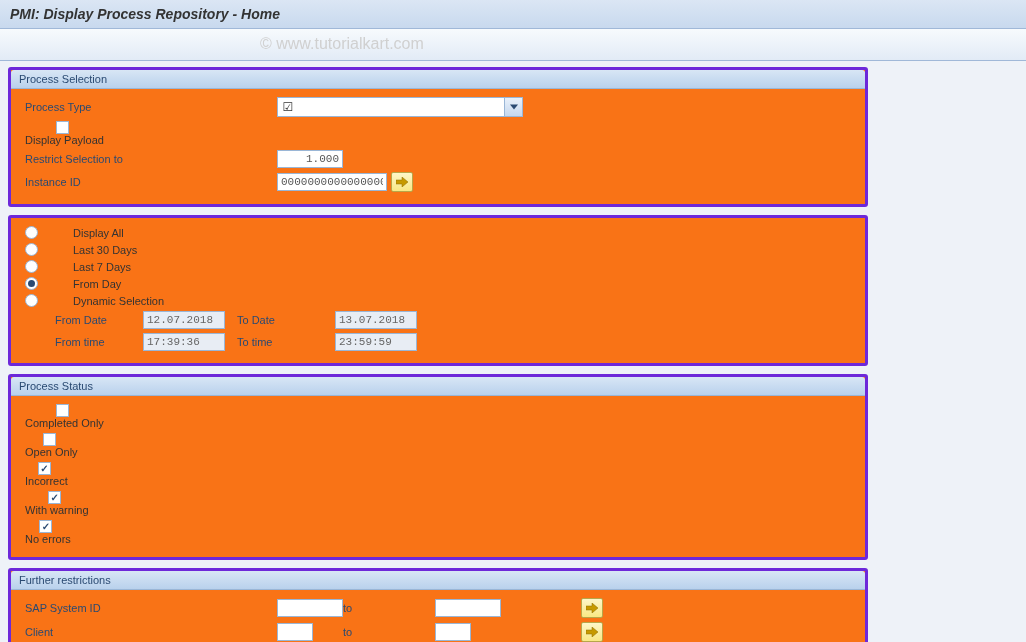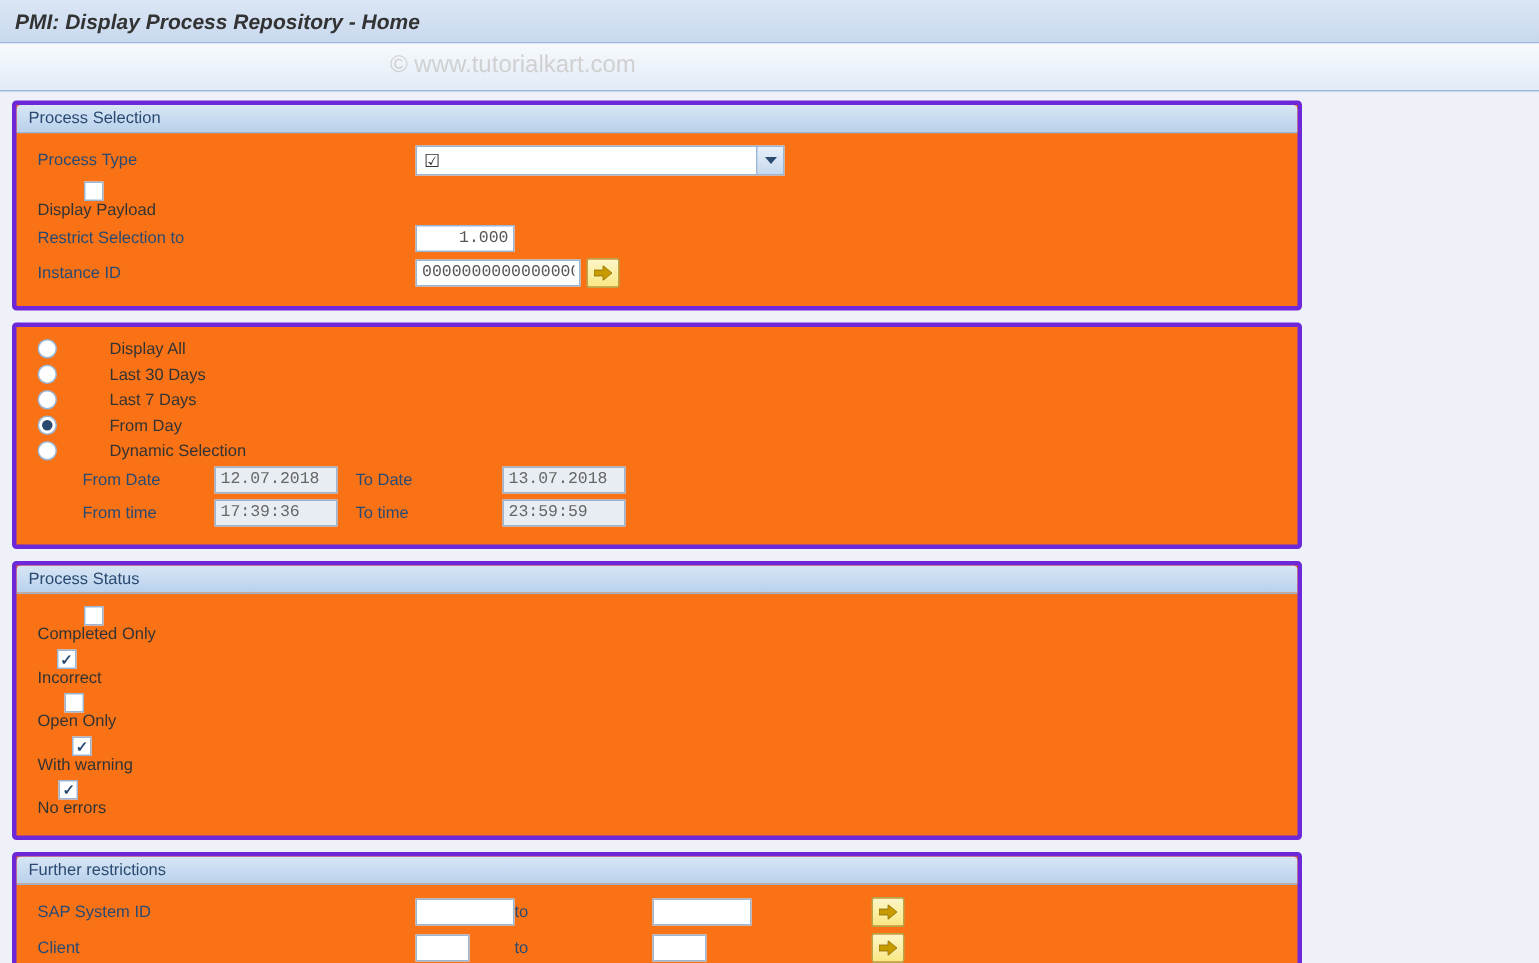--- a/index.html
+++ b/index.html
@@ -281,28 +281,28 @@
     <div class="group-header">Process Status</div>
     <div class="group-body">
       <div class="row">
         <span class="chk">
           <span class="chk-box"></span>
           <span>Completed Only</span>
         </span>
       </div>
       <div class="row">
         <span class="chk">
+          <span class="chk-box"></span>
+          <span>Open Only</span>
+        </span>
+      </div>
+      <div class="row">
+        <span class="chk">
           <span class="chk-box checked"></span>
           <span>Incorrect</span>
-        </span>
-      </div>
-      <div class="row">
-        <span class="chk">
-          <span class="chk-box"></span>
-          <span>Open Only</span>
         </span>
       </div>
       <div class="row">
         <span class="chk">
           <span class="chk-box checked"></span>
           <span>With warning</span>
         </span>
       </div>
       <div class="row">
         <span class="chk">

